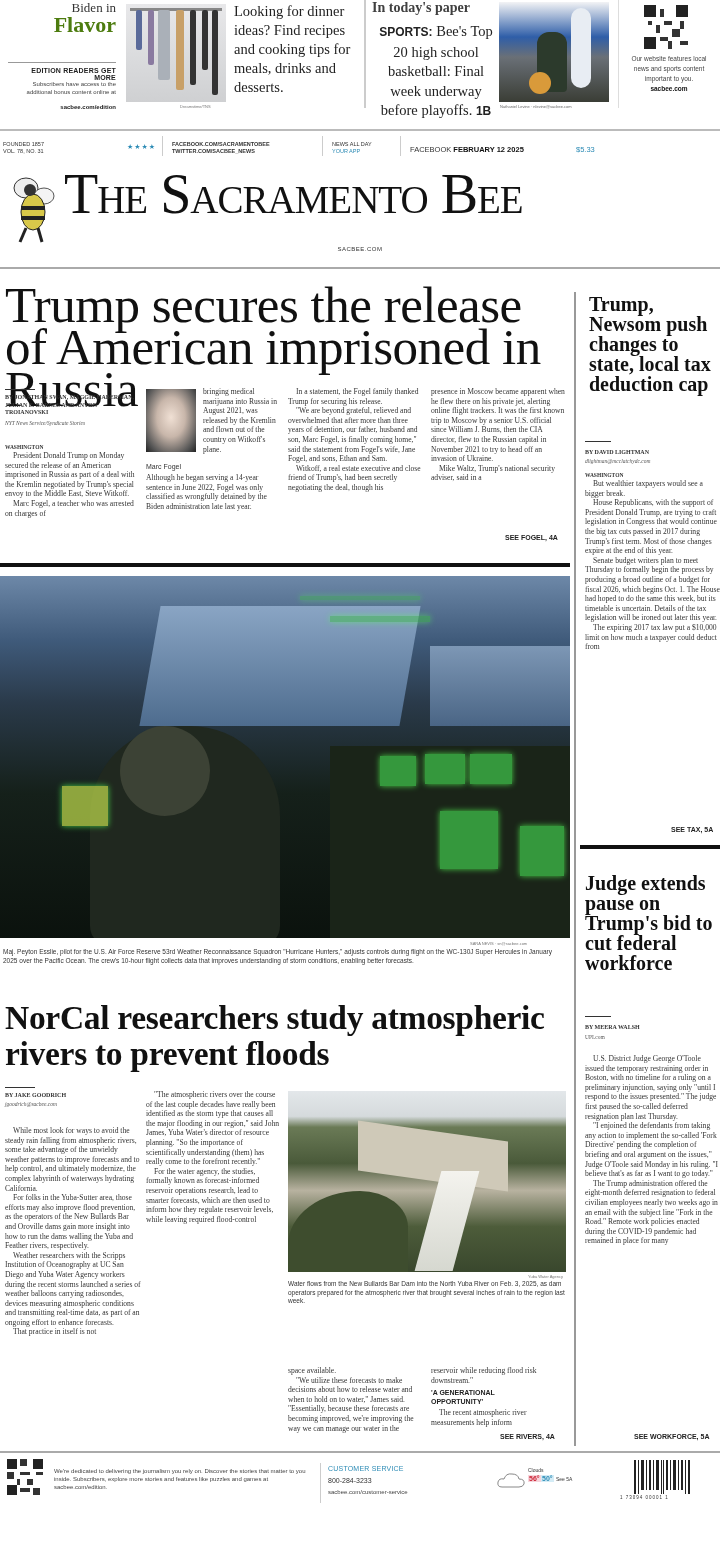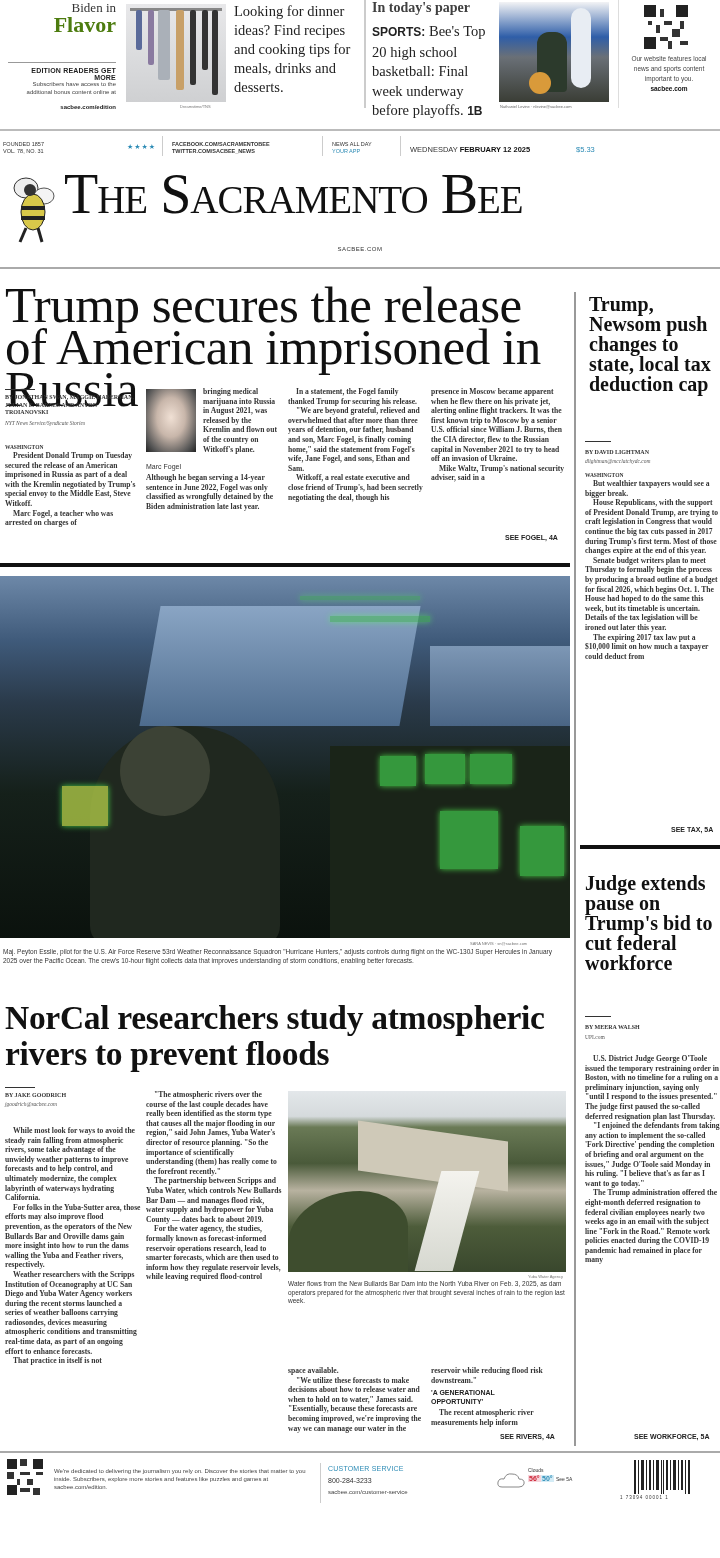--- a/index.html
+++ b/index.html
@@ -16,21 +16,21 @@
   .promo-edition-head { left: 8px; top: 67px; font-size: 7px; font-weight: bold; width: 108px; text-align: right; letter-spacing: .2px; }
   .promo-edition-body { left: 8px; top: 80px; font-size: 6px; width: 108px; text-align: right; line-height: 8px; color: #444; }
   .promo-edition-url { left: 8px; top: 104px; font-size: 6px; font-weight: bold; width: 108px; text-align: right; }
   .promo-kitchen-img { left: 126px; top: 4px; width: 100px; height: 98px; background: linear-gradient(180deg,#e8e8ea 0%,#d9dadc 60%,#cfd0d2 100%); overflow: hidden; }
   .promo-kitchen-img .rail { position:absolute; left:4px; top:4px; width:92px; height:3px; background:#888; }
   .promo-kitchen-img .tool { position:absolute; top:6px; width:6px; background:#333; border-radius:2px; }
   .promo-kitchen-credit { left: 180px; top: 104px; font-size: 4px; color: #777; }
   .promo-flavor-text { left: 234px; top: 2px; font-size: 14.5px; line-height: 19px; width: 130px; color: #222; }
   .promo-divider { left: 364px; top: 0; height: 108px; border-left: 2px solid #ccc; }
   .promo-paper-head { left: 372px; top: 0; font-size: 14px; font-weight: bold; color: #404040; }
-  .promo-paper-text { left: 372px; top: 22px; font-size: 14.5px; line-height: 19.5px; width: 128px; color: #222; }
+  .promo-paper-text { left: 372px; top: 22px; font-size: 14.5px; line-height: 19.5px; width: 128px; color: #222; text-align: center; }
   .promo-paper-text b { font-family: "Liberation Sans", sans-serif; font-size: 12px; }
   .promo-bball-img { left: 499px; top: 2px; width: 110px; height: 100px; background: linear-gradient(180deg,#f2f3f5 0%,#2f5ea8 35%,#6a7077 55%,#3a3d35 100%); overflow: hidden; }
   .promo-bball-img .player { position:absolute; left:38px; top:30px; width:30px; height:60px; background:#2c3a2c; border-radius:12px 12px 4px 4px; }
   .promo-bball-img .ball { position:absolute; left:30px; top:70px; width:22px; height:22px; border-radius:50%; background:#d99a3a; }
   .promo-bball-img .defender { position:absolute; left:72px; top:6px; width:20px; height:80px; background:#e8edf3; border-radius:10px; }
   .promo-bball-credit { left: 500px; top: 104px; font-size: 4px; color: #666; }
   .promo-divider2 { left: 618px; top: 0; height: 108px; border-left: 1px solid #ddd; }
   .promo-qr { left: 644px; top: 5px; width: 44px; height: 44px; }
   .promo-web-text { left: 630px; top: 54px; width: 78px; font-size: 6.5px; line-height: 10px; text-align: center; color: #444; }
   .promo-web-url { font-weight: bold; color: #111; }
@@ -52,21 +52,21 @@
   .masthead-url { left: 0; width: 720px; top: 246px; font-size: 6px; text-align: center; color: #333; letter-spacing: .5px; }
   .rule-mast { left: 0; top: 267px; width: 720px; border-top: 2px solid #aaa; }
 
   
   .main-headline { left: 5px; top: 284px; width: 570px; font-size: 51px; font-weight: normal; line-height: 42px; color: #111; letter-spacing: -.5px; }
   .short-rule { border-top: 1px solid #333; width: 30px; }
   .byline { font-size: 6px; font-weight: bold; line-height: 7.5px; text-transform: uppercase; color: #333; }
   .credit { font-size: 5.5px; font-style: italic; color: #555; }
   .dateline { font-size: 5.5px; font-weight: bold; color: #333; text-transform: uppercase; }
   .body-text { font-size: 7.6px; line-height: 9.6px; color: #333; text-align: left; }
-  .body-text p { text-indent: 8px; font-weight: bold; }
+  .body-text p { text-indent: 8px; }
   .body-text p.noindent { text-indent: 0; }
   .jump { font-size: 7px; font-weight: bold; font-family: "Liberation Sans", sans-serif; color: #222; }
 
   .fogel-photo { left: 146px; top: 389px; width: 50px; height: 63px; background: radial-gradient(ellipse at 50% 45%, #f0e0d4 0%, #c8b6aa 40%, #555 80%, #222 100%); }
   .fogel-caption { left: 146px; top: 463px; font-size: 7px; color: #333; font-family: "Liberation Sans", sans-serif; }
 
   .thick-rule { left: 0; top: 563px; width: 570px; border-top: 4px solid #111; }
 
   
   .hurricane-photo { left: 0; top: 576px; width: 570px; height: 362px; overflow: hidden;
@@ -164,21 +164,21 @@
 <div class="abs promo-web-text sans"><span>Our website features local news and sports content important to you.</span><br><span class="promo-web-url">sacbee.com</span></div>
 
 <div class="abs rule-top"></div>
 <div class="abs meta-founded sans"><span>FOUNDED 1857</span><br><span>VOL. 78, NO. 31</span></div>
 <div class="abs meta-stars">★★★★</div>
 <div class="abs meta-vr" style="left:162px"></div>
 <div class="abs meta-social sans"><span>FACEBOOK.COM/SACRAMENTOBEE</span><br><span>TWITTER.COM/SACBEE_NEWS</span></div>
 <div class="abs meta-vr" style="left:322px"></div>
 <div class="abs meta-news sans"><span>NEWS ALL DAY</span><br><span class="blue">YOUR APP</span></div>
 <div class="abs meta-vr" style="left:400px"></div>
-<div class="abs meta-date sans"><span>WEDNESDAY </span><b>FEBRUARY 12 2025</b></div>
+<div class="abs meta-date sans"><span>FACEBOOK </span><b>FEBRUARY 12 2025</b></div>
 <div class="abs meta-price sans">$5.33</div>
 
 <svg class="abs bee-logo" viewBox="0 0 54 78">
   <ellipse cx="20" cy="20" rx="12" ry="10" fill="#eee" stroke="#333"></ellipse>
   <ellipse cx="38" cy="28" rx="10" ry="8" fill="#f4f4f4" stroke="#555"></ellipse>
   <ellipse cx="27" cy="44" rx="12" ry="18" fill="#d8c84a" stroke="#222"></ellipse>
   <rect x="15" y="38" width="24" height="4" fill="#222"></rect>
   <rect x="15" y="48" width="24" height="4" fill="#222"></rect>
   <circle cx="24" cy="22" r="6" fill="#333"></circle>
   <line x1="20" y1="60" x2="14" y2="74" stroke="#222" stroke-width="3"></line>
@@ -188,21 +188,21 @@
 <div class="abs masthead-url sans">SACBEE.COM</div>
 <div class="abs rule-mast"></div>
 
 <h1 class="abs main-headline serif">Trump secures the release of American imprisoned in Russia</h1>
 
 <div class="abs short-rule" style="left:5px;top:389px"></div>
 <div class="abs byline" style="left:5px;top:394px;width:136px">BY JONATHAN SWAN, MAGGIE HABERMAN, JULIAN E. BARNES AND ANTON TROIANOVSKI</div>
 <div class="abs credit" style="left:5px;top:420px">NYT News Service/Syndicate Stories</div>
 <div class="abs dateline" style="left:5px;top:444px">WASHINGTON</div>
 <div class="abs body-text" style="left:5px;top:451px;width:136px">
-  <p>President Donald Trump on Tuesday secured the release of an American imprisoned in Russia as part of a deal with the Kremlin negotiated by Trump's special envoy to the Middle East, Steve Witkoff.</p>
+  <p>President Donald Trump on Monday secured the release of an American imprisoned in Russia as part of a deal with the Kremlin negotiated by Trump's special envoy to the Middle East, Steve Witkoff.</p>
   <p>Marc Fogel, a teacher who was arrested on charges of</p>
 </div>
 
 <div class="abs fogel-photo"></div>
 <div class="abs fogel-caption">Marc Fogel</div>
 <div class="abs body-text" style="left:203px;top:387px;width:75px">
   <p class="noindent">bringing medical marijuana into Russia in August 2021, was released by the Kremlin and flown out of the country on Witkoff's plane.</p>
 </div>
 <div class="abs body-text" style="left:146px;top:473px;width:136px">
   <p class="noindent">Although he began serving a 14-year sentence in June 2022, Fogel was only classified as wrongfully detained by the Biden administration late last year.</p>
@@ -244,21 +244,20 @@
 <div class="abs byline" style="left:5px;top:1092px">BY JAKE GOODRICH</div>
 <div class="abs credit" style="left:5px;top:1101px">jgoodrich@sacbee.com</div>
 <div class="abs body-text" style="left:5px;top:1126px;width:136px">
   <p>While most look for ways to avoid the steady rain falling from atmospheric rivers, some take advantage of the unwieldy weather patterns to improve forecasts and to help control, and ultimately modernize, the complex labyrinth of waterways hydrating California.</p>
   <p>For folks in the Yuba-Sutter area, those efforts may also improve flood prevention, as the operators of the New Bullards Bar and Oroville dams gain more insight into how to run the dams walling the Yuba and Feather rivers, respectively.</p>
   <p>Weather researchers with the Scripps Institution of Oceanography at UC San Diego and Yuba Water Agency workers during the recent storms launched a series of weather balloons carrying radiosondes, devices measuring atmospheric conditions and transmitting real-time data, as part of an ongoing effort to enhance forecasts.</p>
   <p>That practice in itself is not</p>
 </div>
 <div class="abs body-text" style="left:146px;top:1090px;width:136px">
   <p>"The atmospheric rivers over the course of the last couple decades have really been identified as the storm type that causes all the major flooding in our region," said John James, Yuba Water's director of resource planning. "So the importance of scientifically understanding (them) has really come to the forefront recently."</p>
-  <p>The partnership between Scripps and Yuba Water, which controls New Bullards Bar Dam — and manages flood risk, water supply and hydropower for Yuba County — dates back to about 2019.</p>
   <p>For the water agency, the studies, formally known as forecast-informed reservoir operations research, lead to smarter forecasts, which are then used to inform how they regulate reservoir levels, while leaving required flood-control</p>
 </div>
 
 <div class="abs dam-photo">
   <div class="dam"></div>
     <div class="hill"></div>
     <div class="water"></div>
 </div>
 <div class="abs dam-credit sans">Yuba Water Agency</div>
 <div class="abs dam-caption">Water flows from the New Bullards Bar Dam into the North Yuba River on Feb. 3, 2025, as dam operators prepared for the atmospheric river that brought several inches of rain to the region last week.</div>

